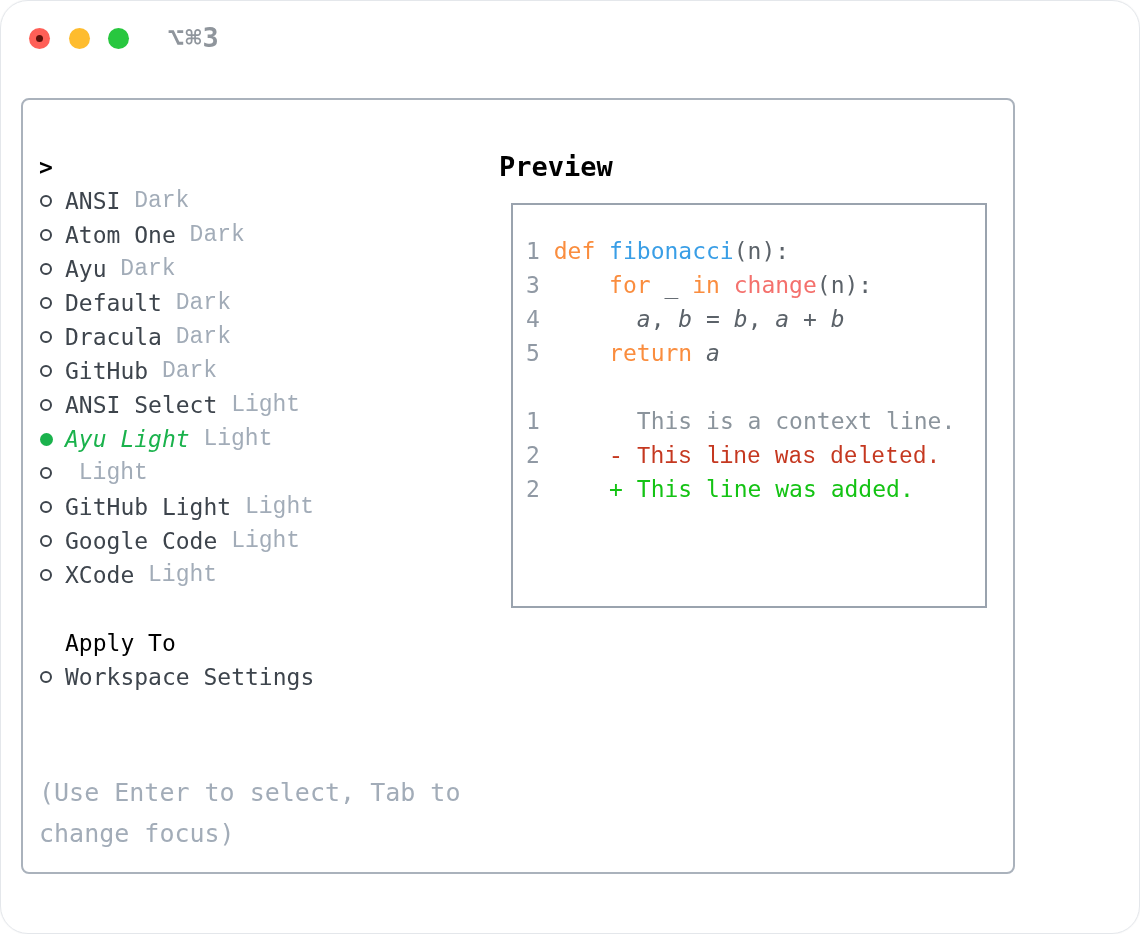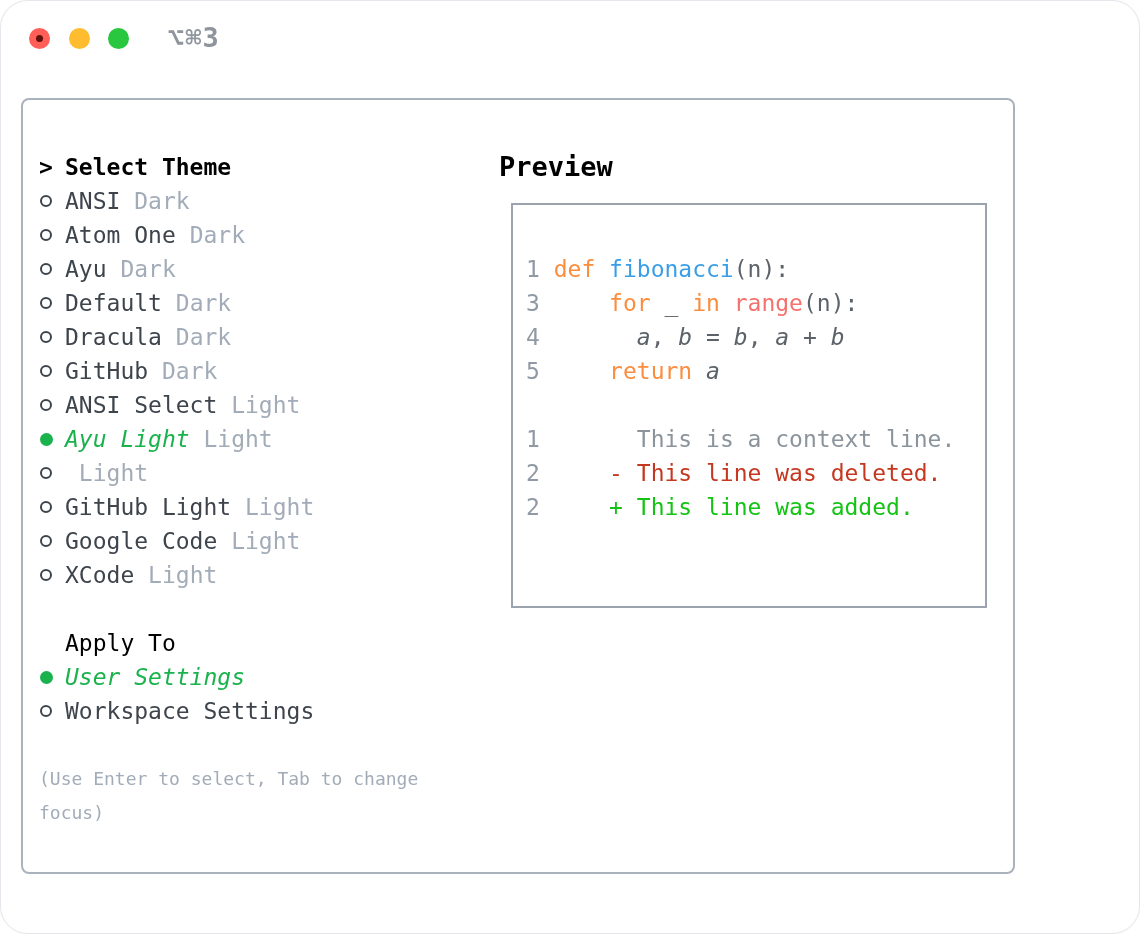--- a/index.html
+++ b/index.html
@@ -45,47 +45,47 @@
   .caret { font-weight:bold; color:#000; }
   .header { font-weight:bold; color:#000; }
   .subheader { color:#000;text-align:center; }
   .ring {
     width:12px; height:12px; margin-left:1px;
     border:2px solid #3d444c; border-radius:50%;
   }
   .ring.sel { width:13px; height:13px; border:none; background:var(--accent-green); }
   .iname { color:var(--text);text-align:center; }
   .iname.green { color:var(--accent-green);font-style:italic; }
-  .variant { color:var(--muted); }
+  .variant { color:var(--muted);font-family:Liberation Mono, monospace; }
   .spacer { height:34px; }
   .help {
-    width:432px; font-size:18px; line-height:34px;
-    color:var(--muted); white-space:normal; word-spacing:normal;
+    width:432px; font-size:25px; line-height:41px;
+    color:var(--muted); white-space:normal; word-spacing:normal;margin-top:44px;
   }
 
   
   .preview-title {
     position:absolute; left:476px; top:50px; height:34px; line-height:34px;
     font-size:27px; font-weight:bold; color:#000;
   }
   .preview-box {
     position:absolute; left:488px; top:103px; width:476px; height:405px;
     border:2px solid var(--pborder); background:#fff;
-    padding:47px 0 0 13px; overflow:hidden;
+    padding:29px 0 0 13px; overflow:hidden;
   }
   .pline { height:34px; line-height:34px; font-size:23px; white-space:pre; color:var(--code-plain); }
   .lnum  { color:var(--line-number); }
   .t-kw    { color:var(--keyword); }
   .t-fn    { color:var(--function); }
   .t-num   { color:var(--number); }
   .t-call  { color:var(--builtin); }
   .t-plain { color:var(--code-plain); }
   .t-var   { color:var(--code-plain); font-style:italic; }
   .t-ctx   { color:var(--diff-context); }
-  .t-del   { color:var(--diff-deleted); }
+  .t-del   { color:var(--diff-deleted);font-family:Liberation Mono, monospace; }
   .t-add   { color:var(--diff-added); }
 </style>
 </head>
 <body>
 
 <div class="window">
 
   <div>
     <span class="tl red">
         <span class="dot"></span>
@@ -93,21 +93,20 @@
     <span class="tl yellow"></span>
     <span class="tl green"></span>
     <span class="shortcut">⌥⌘3</span>
   </div>
 
   <div class="panel">
 
     <div class="leftcol">
       <div class="row">
         <span class="mcol"><span class="caret">&gt;</span></span>
-        <span class="header">Select Theme</span>
       </div>
       <div id="theme-items">
           <div class="row"><span class="mcol"><span class="ring"></span></span><span class="iname">ANSI</span><span class="variant"> Dark</span></div>
           <div class="row"><span class="mcol"><span class="ring"></span></span><span class="iname">Atom One</span><span class="variant"> Dark</span></div>
           <div class="row"><span class="mcol"><span class="ring"></span></span><span class="iname">Ayu</span><span class="variant"> Dark</span></div>
           <div class="row"><span class="mcol"><span class="ring"></span></span><span class="iname">Default</span><span class="variant"> Dark</span></div>
           <div class="row"><span class="mcol"><span class="ring"></span></span><span class="iname">Dracula</span><span class="variant"> Dark</span></div>
           <div class="row"><span class="mcol"><span class="ring"></span></span><span class="iname">GitHub</span><span class="variant"> Dark</span></div>
           <div class="row"><span class="mcol"><span class="ring"></span></span><span class="iname">ANSI Select</span><span class="variant"> Light</span></div>
           <div class="row"><span class="mcol"><span class="ring sel"></span></span><span class="iname green">Ayu Light</span><span class="variant"> Light</span></div>
@@ -117,33 +116,32 @@
           <div class="row"><span class="mcol"><span class="ring"></span></span><span class="iname">XCode</span><span class="variant"> Light</span></div>
         </div>
 
       <div class="spacer"></div>
 
       <div class="row">
         <span class="mcol"></span>
         <span class="subheader">Apply To</span>
       </div>
       <div id="apply-options">
-          <div class="row"><span class="mcol"><span class="ring sel"></span></span><span class="iname green">User Settings</span></div>
           <div class="row"><span class="mcol"><span class="ring"></span></span><span class="iname">Workspace Settings</span></div>
         </div>
 
       <div class="spacer"></div>
 
       <div class="help">(Use Enter to select, Tab to change focus)</div>
     </div>
 
     <div class="preview-title">Preview</div>
     <div class="preview-box" id="preview-box">
         <div class="pline"><span class="lnum">1 </span><span class="t-kw">def </span><span class="t-fn">fibonacci</span><span class="t-plain">(n):</span></div>
-        <div class="pline"><span class="lnum">3 </span><span class="t-plain">    </span><span class="t-kw">for </span><span class="t-plain">_ </span><span class="t-kw">in </span><span class="t-call">range</span><span class="t-plain">(n):</span></div>
+        <div class="pline"><span class="lnum">3 </span><span class="t-plain">    </span><span class="t-kw">for </span><span class="t-plain">_ </span><span class="t-kw">in </span><span class="t-call">change</span><span class="t-plain">(n):</span></div>
         <div class="pline"><span class="lnum">4 </span><span class="t-plain">      </span><span class="t-var">a</span><span class="t-plain">, </span><span class="t-var">b</span><span class="t-plain"> = </span><span class="t-var">b</span><span class="t-plain">, </span><span class="t-var">a</span><span class="t-plain"> + </span><span class="t-var">b</span></div>
         <div class="pline"><span class="lnum">5 </span><span class="t-plain">    </span><span class="t-kw">return </span><span class="t-var">a</span></div>
         <div class="pline"></div>
         <div class="pline"><span class="lnum">1 </span><span class="t-plain">      </span><span class="t-ctx">This is a context line.</span></div>
         <div class="pline"><span class="lnum">2 </span><span class="t-plain">    </span><span class="t-del">- This line was deleted.</span></div>
         <div class="pline"><span class="lnum">2 </span><span class="t-plain">    </span><span class="t-add">+ This line was added.</span></div>
       </div>
 
   </div>
 </div>

